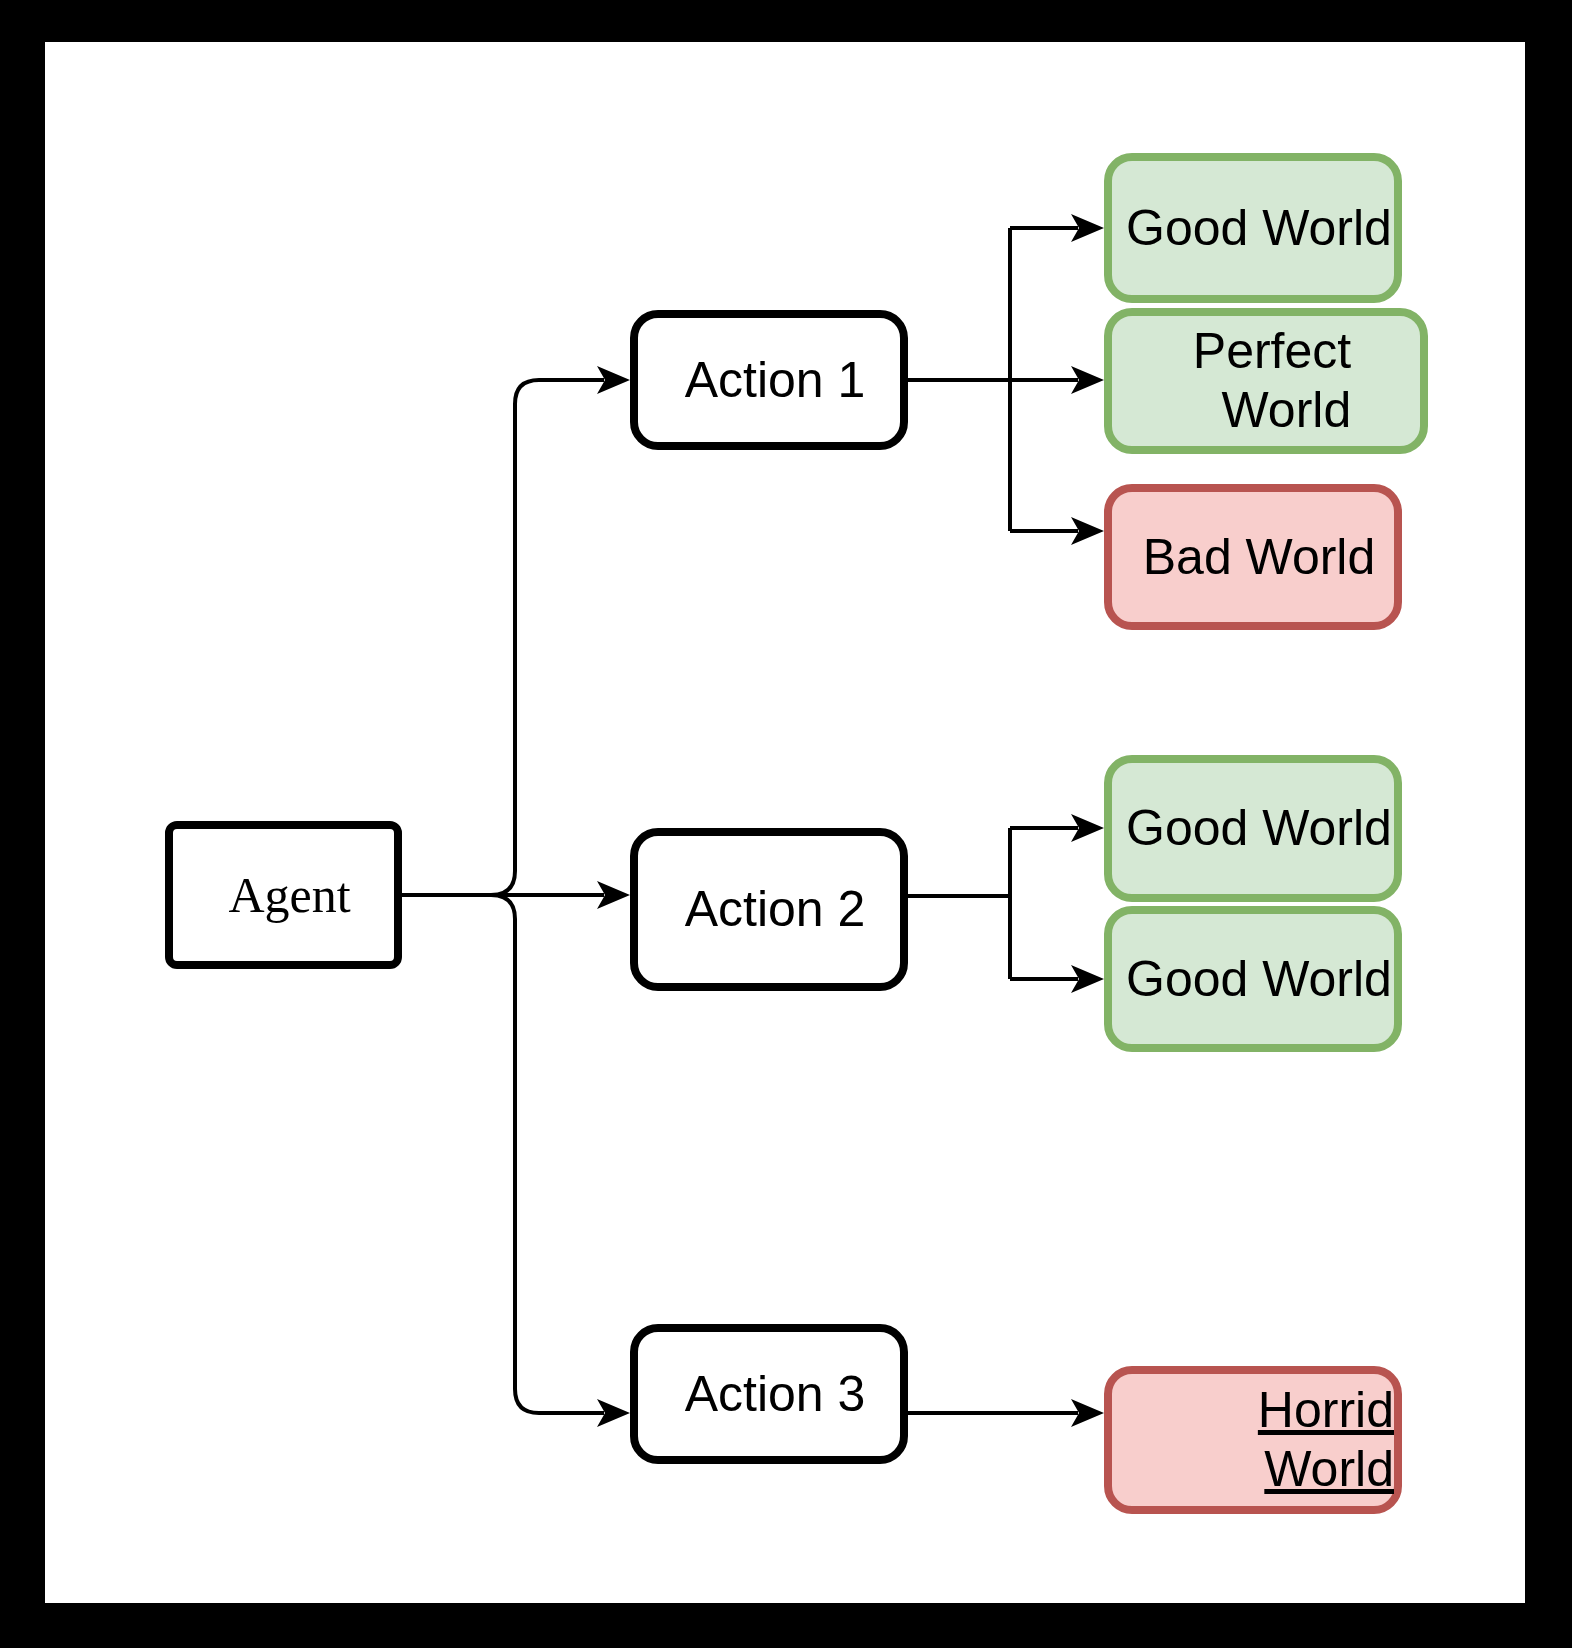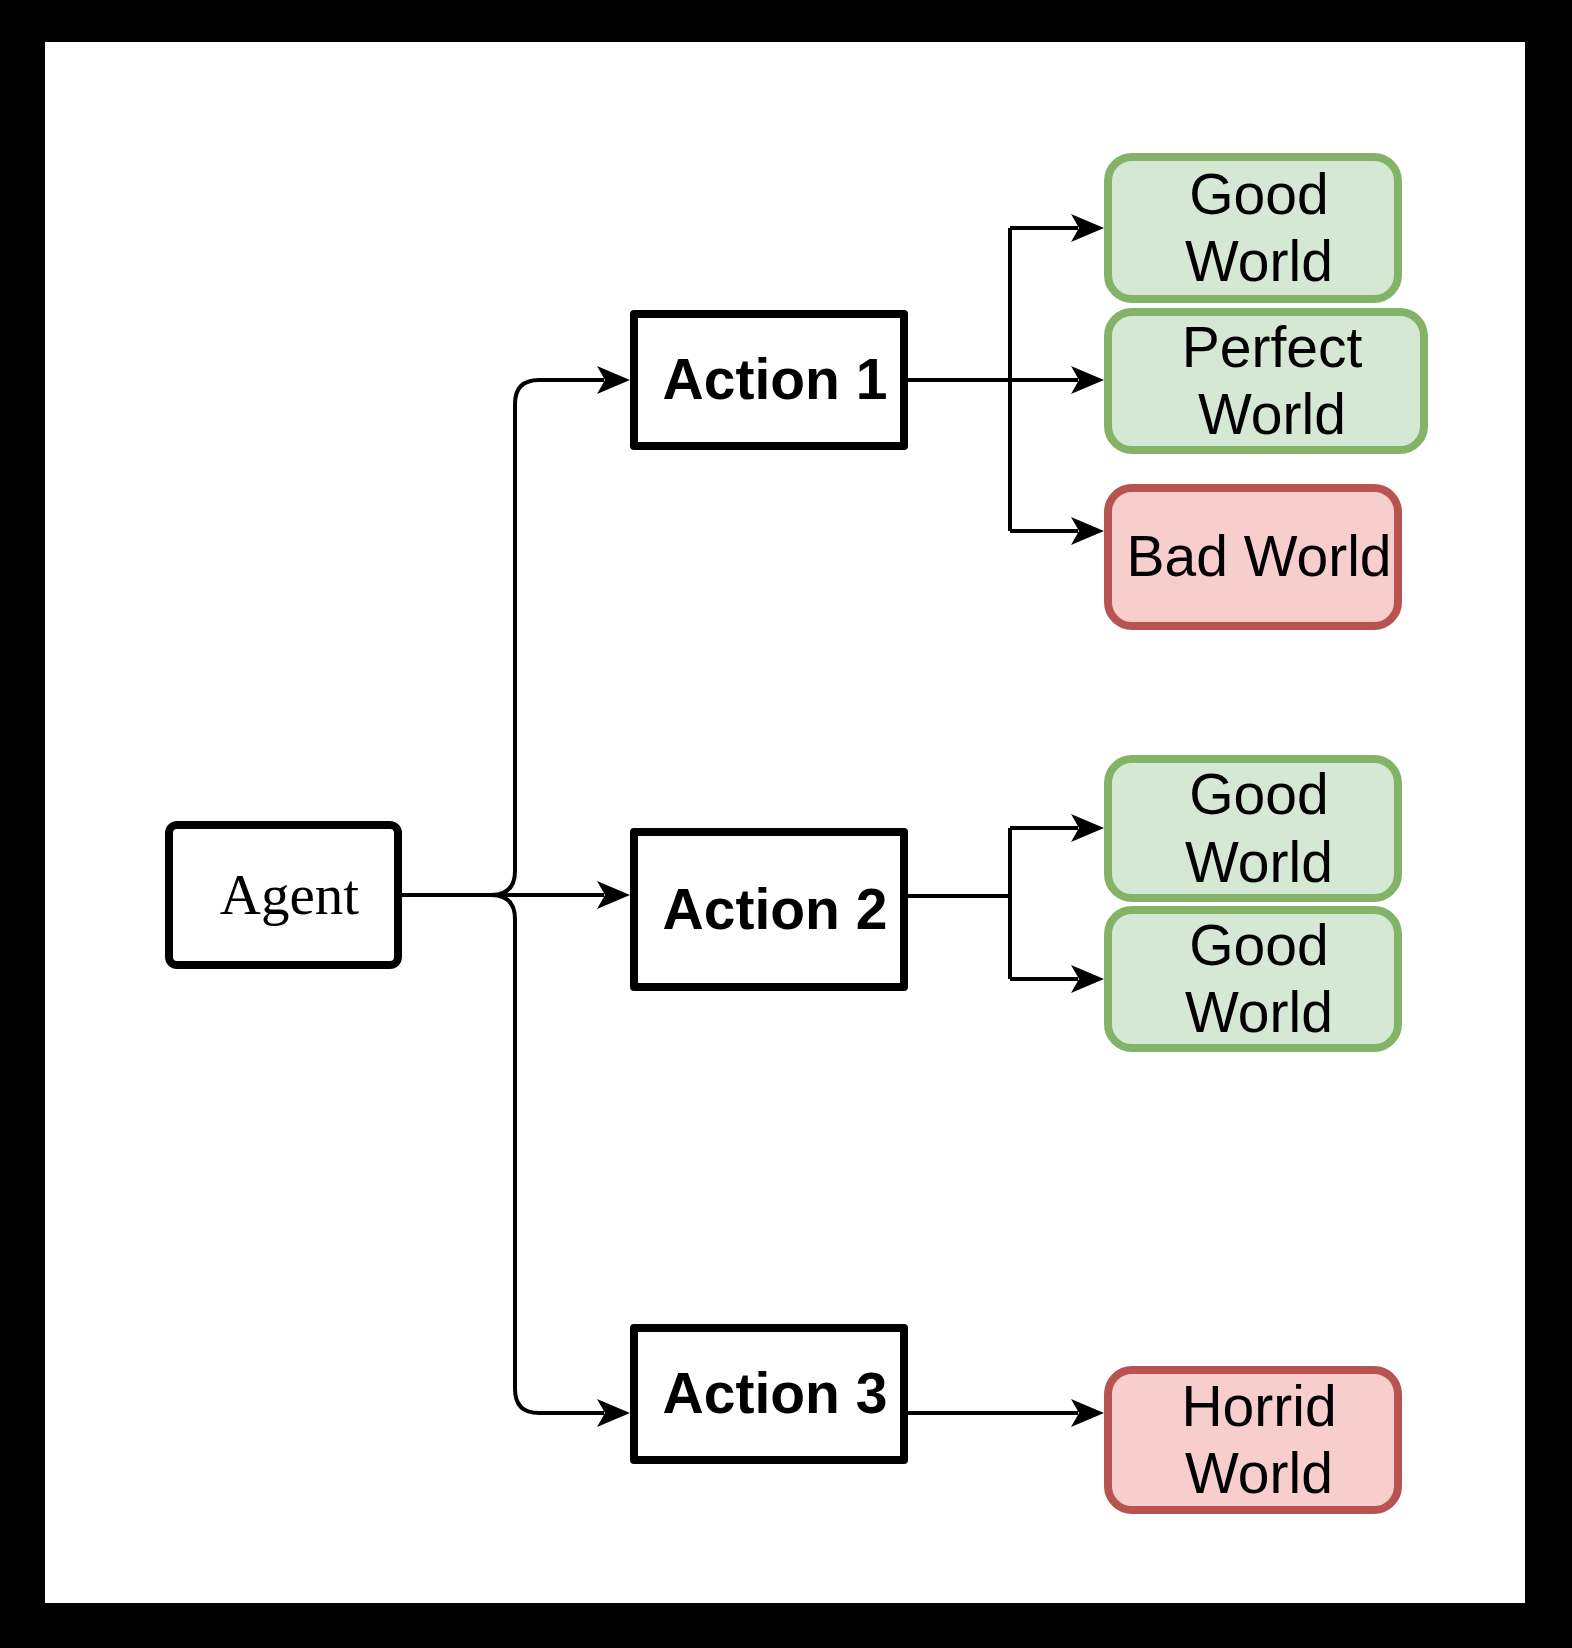--- a/index.html
+++ b/index.html
@@ -21,37 +21,36 @@
   }
   svg.connectors{
     position:absolute;left:0;top:0;
     width:1572px;height:1648px;
     pointer-events:none;
   }
   .node{
     position:absolute;
     box-sizing:border-box;
     display:flex;align-items:center;justify-content:center;
-    text-align:center;
-    font-size:57px;
+    text-align:right;
+    font-size:50px;
     line-height:1.18;
     color:#000;
     white-space:pre-line;
     background:#fff;
     padding-left:12px;
   }
   .node.plain{
     border:8px solid var(--node-border,#000);
     border-radius:12px;
     font-family:Liberation Serif, serif;
   }
   .node.action{
     border:8px solid var(--node-border,#000);
-    border-radius:4px;
-    font-weight:bold;
+    border-radius:28px;
   }
   .node.good{
     background:var(--good-fill,#d5e8d4);
     border:8px solid var(--good-border,#82b366);
     border-radius:28px;
   }
   .node.bad{
     background:var(--bad-fill,#f8cecc);
     border:8px solid var(--bad-border,#b85450);
     border-radius:28px;
@@ -60,21 +59,21 @@
   
   #node-agent   {left:165px; top:821px;  width:237px; height:148px;}
   #node-action1 {left:630px; top:310px;  width:278px; height:140px;}
   #node-action2 {left:630px; top:828px;  width:278px; height:163px;}
   #node-action3 {left:630px; top:1324px; width:278px; height:140px;}
   #node-out1    {left:1104px;top:153px;  width:298px; height:150px;}
   #node-out2    {left:1104px;top:308px;  width:324px; height:146px;}
   #node-out3    {left:1104px;top:458px;  width:298px; height:146px;}
   #node-out4    {left:1104px;top:755px;  width:298px; height:147px;}
   #node-out5    {left:1104px;top:906px;  width:298px; height:146px;}
-  #node-out6    {left:1104px;top:1340px; width:298px; height:148px;}
+  #node-out6    {left:1104px;top:1340px; width:298px; height:148px;text-decoration:underline;}
   .edge{stroke:#000;stroke-width:4;fill:none;}
   .arrowhead{fill:#000;stroke:none;}
 </style>
 </head>
 <body>
 
 <div class="frame">
   <div class="canvas"></div>
 
   <svg class="connectors" viewBox="0 0 1572 1648">

